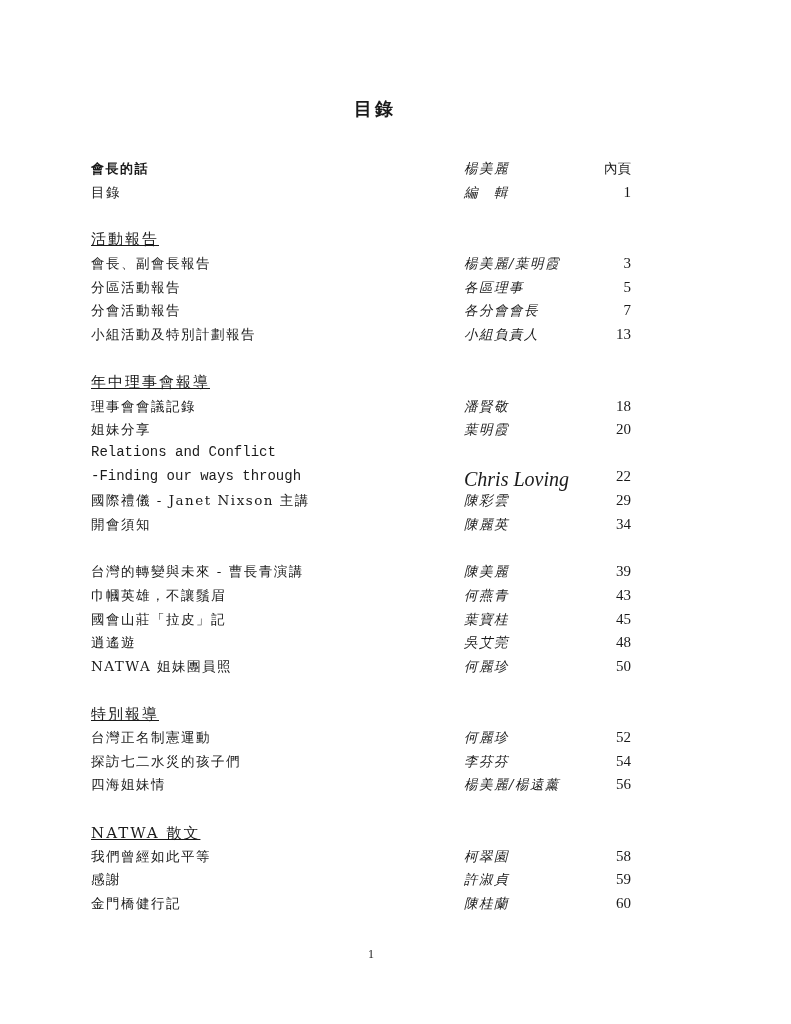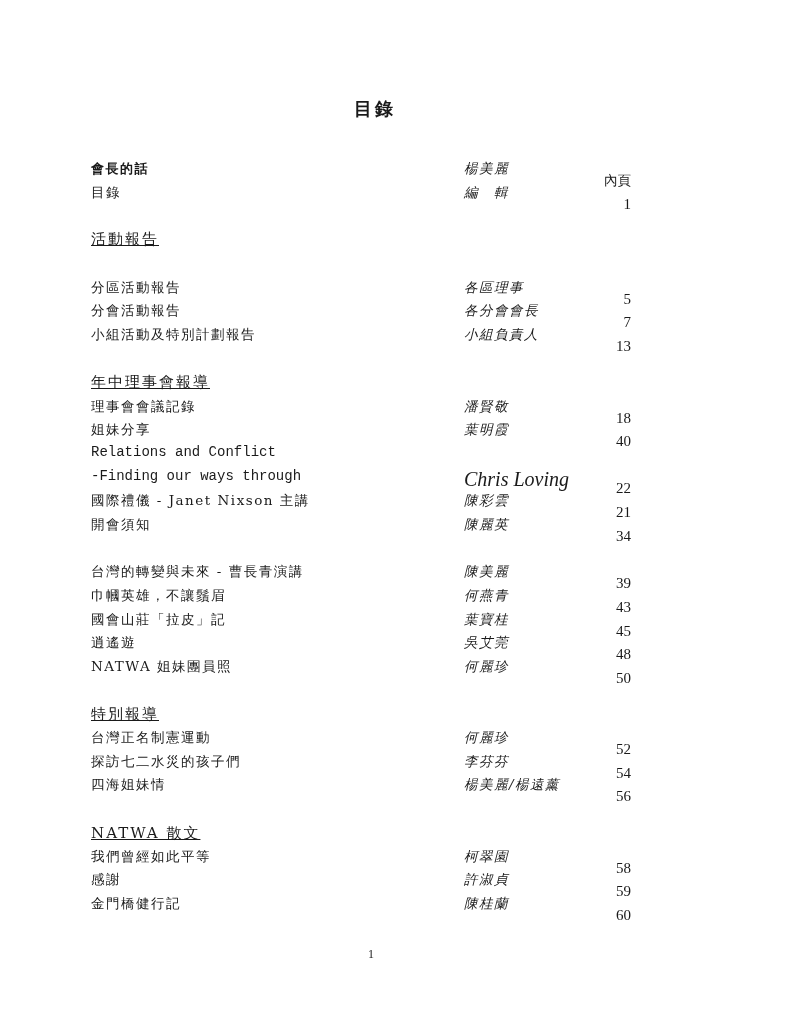--- a/index.html
+++ b/index.html
@@ -8,21 +8,21 @@
     font-family: "DejaVu Serif", serif; color: #1a1a1a; overflow: hidden;
   }
   .page { position: absolute; left: 0; top: 0; width: 791px; height: 1024px; }
   .title {
     position: absolute; top: 97px; left: 0; width: 750px; text-align: center;
     font-size: 18px; font-weight: bold; letter-spacing: 3px;
   }
   .row { position: absolute; left: 91px; width: 540px; height: 22px; font-size: 13.5px; }
   .row .t { position: absolute; left: 0; top: 0; white-space: nowrap; letter-spacing: 1.5px; }
   .row .a { position: absolute; left: 373px; top: 0; white-space: nowrap; letter-spacing: 1.5px; font-style: italic; }
-  .row .p { position: absolute; right: 0; top: 12px; white-space: nowrap; font-family: "Liberation Serif", serif; font-size: 15px; margin-left: 37px; }
+  .row .p { position: absolute; right: 0; top: 0; white-space: nowrap; font-family: "Liberation Serif", serif; font-size: 15px; margin-left: 37px; }
   .row .t.mono { font-family: Liberation Mono, monospace; letter-spacing: 0; font-size: 14px; }
   .row .a.mono { font-family: "Liberation Serif", serif; letter-spacing: 0; font-size: 20px; }
   .sec { position: absolute; left: 91px; font-size: 15px; font-weight: normal; text-decoration: underline; letter-spacing: 2px; }
   .head { font-weight: bold; font-size: 13px; }
   .footer { position: absolute; top: 947px; left: 0; width: 742px; text-align: center; font-size: 12px; font-family: "Liberation Serif", serif; }
 </style>
 </head>
 <body>
 
 <div class="page">
@@ -33,20 +33,25 @@
     <span class="a">楊美麗</span>
     <span class="p" style="font-family:'DejaVu Serif',serif;font-size:13.5px;">內頁</span>
   </div>
   <div class="row" style="top:184px">
     <span class="t">目錄</span>
     <span class="a">編　輯</span>
     <span class="p">1</span>
   </div>
 
   <div class="sec" style="top:230px">活動報告</div>
+  <div class="row" style="top:255px">
+      <span class="t">會長、副會長報告</span>
+      <span class="a">楊美麗/葉明霞</span>
+      <span class="p">3</span>
+    </div>
   <div class="row" style="top:279px">
       <span class="t">分區活動報告</span>
       <span class="a">各區理事</span>
       <span class="p">5</span>
     </div>
   <div class="row" style="top:302px">
       <span class="t">分會活動報告</span>
       <span class="a">各分會會長</span>
       <span class="p">7</span>
     </div>
@@ -58,36 +63,36 @@
 
   <div class="sec" style="top:373px">年中理事會報導</div>
   <div class="row" style="top:398px">
       <span class="t">理事會會議記錄</span>
       <span class="a">潘賢敬</span>
       <span class="p">18</span>
     </div>
   <div class="row" style="top:421px">
       <span class="t">姐妹分享</span>
       <span class="a">葉明霞</span>
-      <span class="p">40</span>
+      <span class="p">20</span>
     </div>
   <div class="row" style="top:444px">
       <span class="t mono">Relations and Conflict</span>
       <span class="a"></span>
       <span class="p"></span>
     </div>
   <div class="row" style="top:468px">
       <span class="t mono">-Finding our ways through</span>
       <span class="a mono">Chris Loving</span>
       <span class="p">22</span>
     </div>
   <div class="row" style="top:492px">
       <span class="t">國際禮儀 - Janet Nixson 主講</span>
       <span class="a">陳彩雲</span>
-      <span class="p">21</span>
+      <span class="p">29</span>
     </div>
   <div class="row" style="top:516px">
       <span class="t">開會須知</span>
       <span class="a">陳麗英</span>
       <span class="p">34</span>
     </div>
   <div class="row" style="top:563px">
       <span class="t">台灣的轉變與未來 - 曹長青演講</span>
       <span class="a">陳美麗</span>
       <span class="p">39</span>

